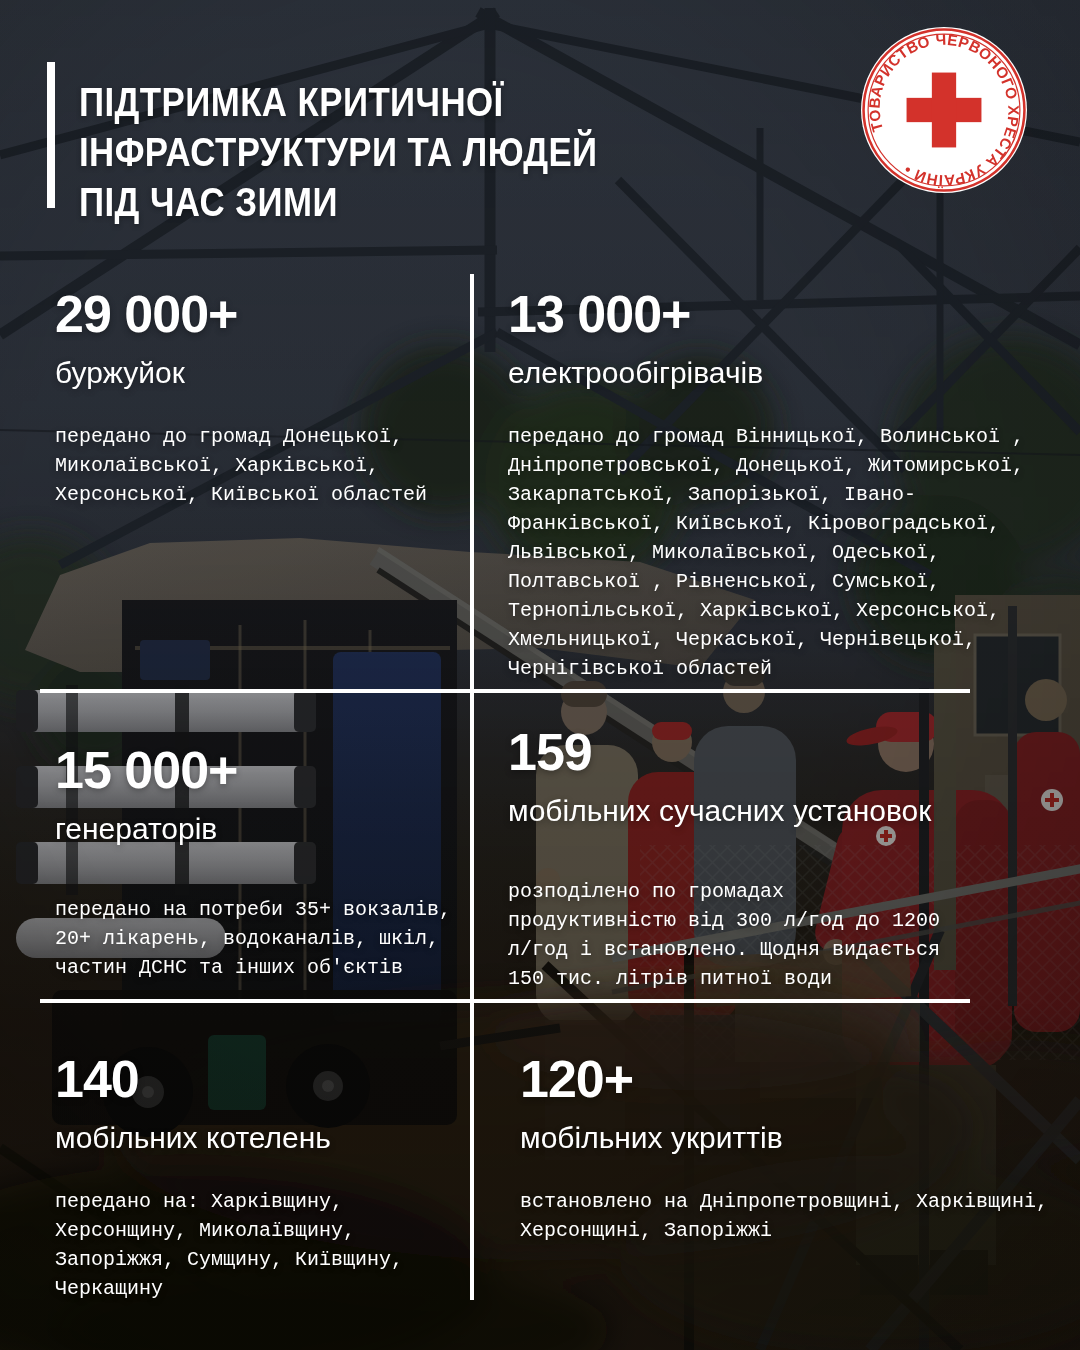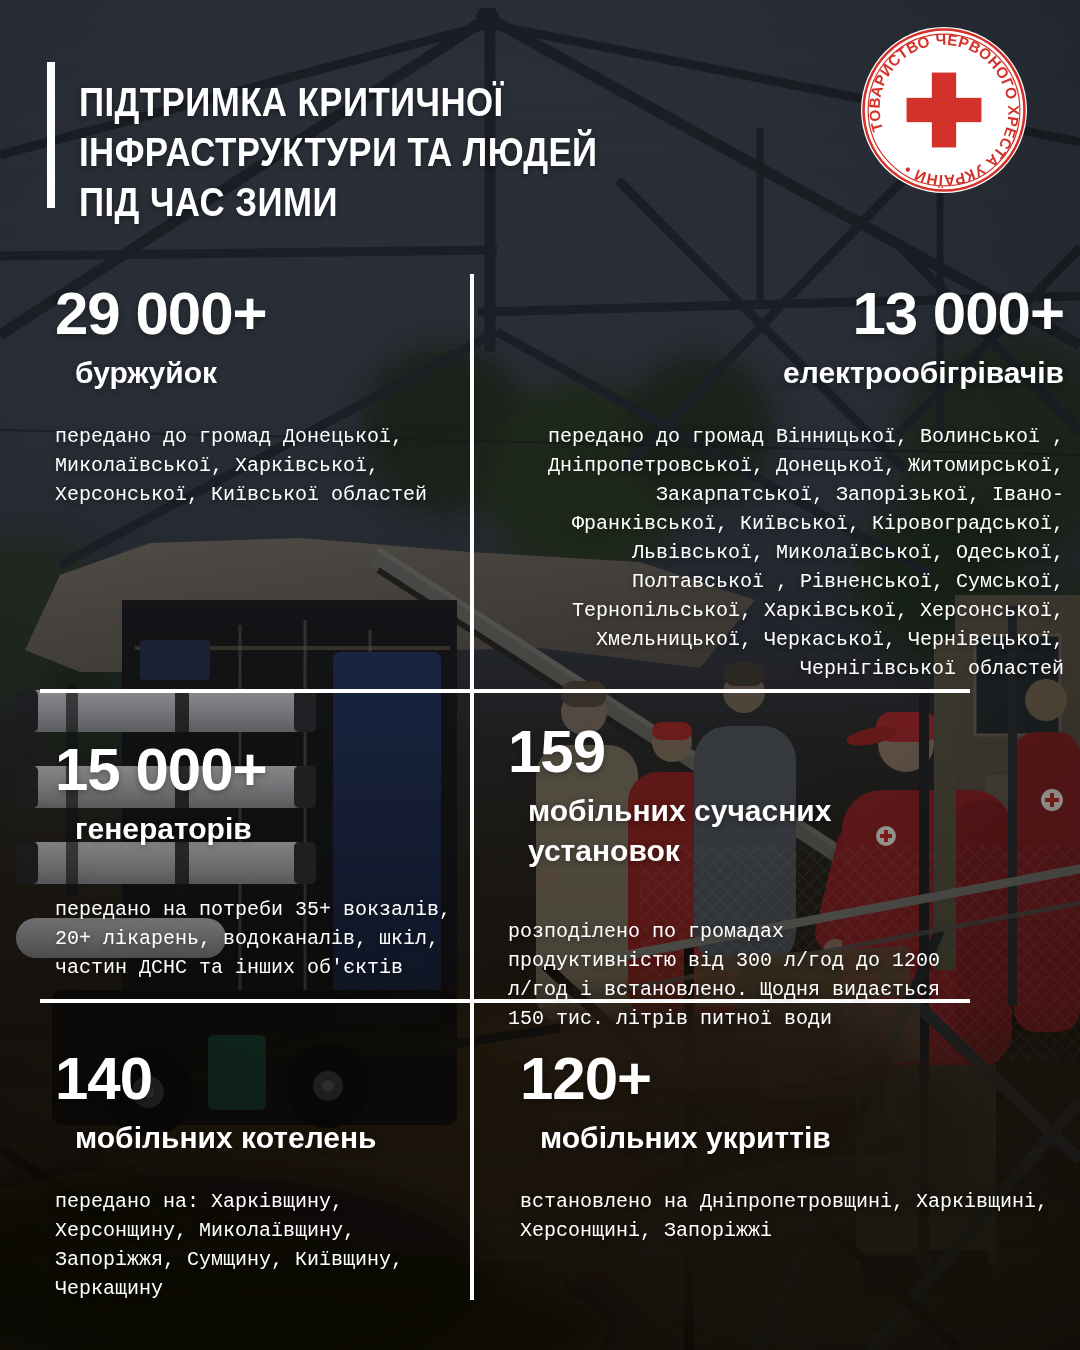--- a/index.html
+++ b/index.html
@@ -25,27 +25,27 @@
     position:absolute;left:79px;top:50px;width:720px;
     font-size:41px;line-height:50px;font-weight:700;letter-spacing:.5px;
     transform:scaleX(.85);transform-origin:left top;white-space:nowrap;
   }
   .logo{position:absolute;left:860px;top:26px;width:168px;height:168px;}
   .logo .ring-text{font-family:"Liberation Sans",sans-serif;font-size:15px;font-weight:700;letter-spacing:.4px;}
 
   
   .cell{position:absolute;}
   .c1{left:55px;top:281px;width:400px;}
-  .c2{left:508px;top:281px;width:556px;text-align:right;}
+  .c2{left:508px;top:281px;width:556px;}
   .c3{left:55px;top:737px;width:405px;}
   .c4{left:508px;top:719px;width:440px;}
   .c5{left:55px;top:1046px;width:405px;}
   .c6{left:520px;top:1046px;width:548px;}
-  .stat-value{font-size:60px;line-height:66px;font-weight:700;letter-spacing:-1px;}
-  .stat-label{font-size:30px;line-height:40px;font-weight:700;margin-top:6px;margin-left:20px;}
+  .stat-value{font-size:52px;line-height:66px;font-weight:700;letter-spacing:-1px;}
+  .stat-label{font-size:30px;line-height:40px;font-weight:400;margin-top:6px;}
   .stat-desc{font-size:20px;line-height:29px;font-weight:400;margin-top:29px;font-family:Liberation Mono, monospace;}
   .c3 .stat-desc,.c4 .stat-desc{margin-top:46px;}
   .divider{position:absolute;background:#fff;}
   .div-v{left:470px;top:274px;width:4px;height:1026px;}
   .div-h1{left:40px;top:689px;width:930px;height:4px;}
   .div-h2{left:40px;top:999px;width:930px;height:4px;}
 </style>
 </head>
 <body>
 

